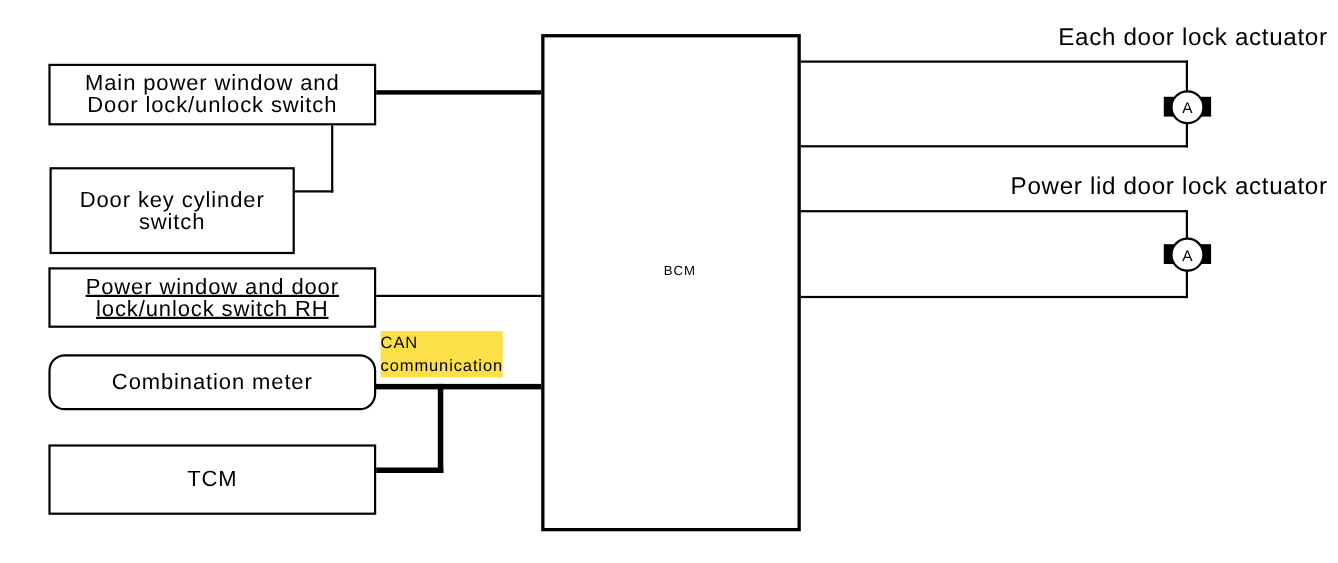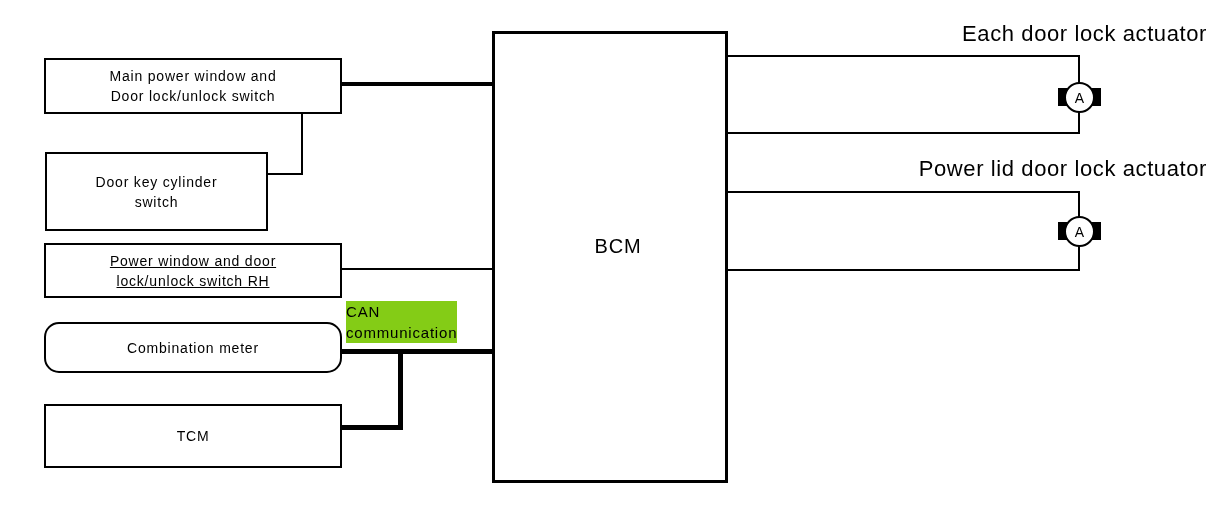--- a/index.html
+++ b/index.html
@@ -18,30 +18,30 @@
   }
   .box {
     position: absolute;
     box-sizing: border-box;
     border: 2px solid #000000;
     background: #ffffff;
     display: flex;
     align-items: center;
     justify-content: center;
     text-align: center;
-    font-size: 14px;
+    font-size: 20px;
     line-height: 20px;
     letter-spacing: 0.8px;
     white-space: pre-line;
     z-index: 2;
   }
   .box-bcm {
     border-width: 3px;
     padding-bottom: 22px;
-    font-size: 20px;
+    font-size: 12px;
     padding-left: 16px;
   }
   .line {
     position: absolute;
     background: #000000;
     z-index: 1;
   }
   .wire-loop {
     position: absolute;
     box-sizing: border-box;
@@ -74,21 +74,21 @@
     font-size: 22px;
     letter-spacing: 0.6px;
     line-height: 20px;
     white-space: pre-line;
     z-index: 2;
   }
   .can-label {
     font-size: 15px;
     letter-spacing: 0.8px;
     line-height: 21px;
-    background: #84cc16;
+    background: #fde047;
   }
 </style>
 </head>
 <body>
 
 <div id="diagram">
 
   <div class="box" style="left:44px; top:58px; width:298px; height:56px;">Main power window and
 Door lock/unlock switch</div>
 

